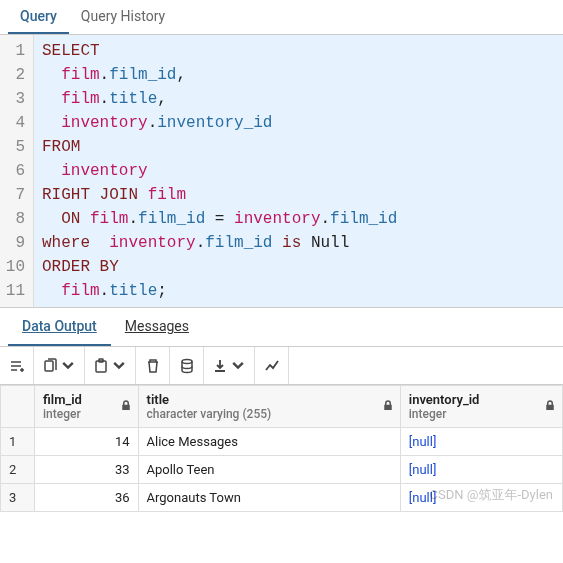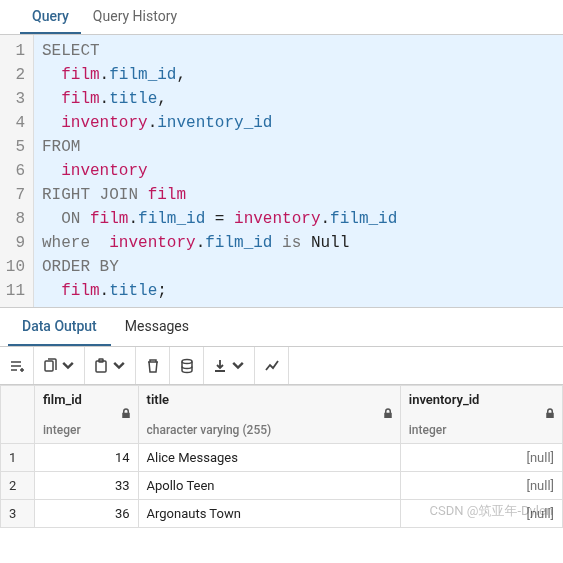--- a/index.html
+++ b/index.html
@@ -1,48 +1,48 @@
 <!DOCTYPE html>
 <html><head>
 <meta charset="utf-8">
 <style>
   * { box-sizing: border-box; margin: 0; padding: 0; }
   body { font-family: -apple-system, BlinkMacSystemFont, "Segoe UI", Roboto, sans-serif; font-size: 13px; color: #222; width: 563px; background: #fff; }
   
-  .tabs { display: flex; border-bottom: 1px solid #ccc; padding-left: 20px; }
+  .tabs { display: flex; border-bottom: 1px solid #ccc; padding-left: 8px; }
   .tab { padding: 8px 12px; color: #666; cursor: pointer; font-size: 14px; }
   .tab.active { color: #326690; border-bottom: 2px solid #326690; font-weight: 500; }
   
   .editor { display: flex; background: #e6f3ff; font-family: "Consolas","Courier New",monospace; font-size: 16px; line-height: 24px; border-bottom: 1px solid #ccc; }
   .gutter { background: #f5f5f5; color: #888; text-align: right; padding: 4px 8px 4px 4px; user-select: none; width: 34px; border-right: 1px solid #ddd; }
   .code { padding: 4px 8px; white-space: pre; flex:1; overflow:hidden;}
-  .kw { color: #737373; }  
+  .kw { color: #7f1d1d; }  
   .id1 { color: #be185d; }    
   .dot { color: #222; }
   .fld { color: #2a6ea3; } 
   .punct { color: #222; }
   .null { color: #222; }
   
   .lower-tabs { display: flex; border-bottom: 1px solid #ccc; padding-left: 8px; }
-  .ltab { padding: 10px 14px; color: #333; font-size: 14px; cursor: pointer; }
+  .ltab { padding: 10px 14px; color: #333; font-size: 14px; cursor: pointer; text-decoration: underline; }
   .ltab.active { color: #326690; border-bottom: 2px solid #326690; font-weight: 500; }
   
   .toolbar { display: flex; align-items: stretch; border-bottom: 1px solid #ccc; height: 38px; }
   .tbtn { display: flex; align-items: center; justify-content: center; padding: 0 8px; border-right: 1px solid #ddd; color: #444; cursor: pointer; min-width: 34px; }
   .tbtn svg { width: 16px; height: 16px; }
   .chev { width: 10px; height: 10px; margin-left: 2px; }
   
   .grid { border-collapse: collapse; width: 100%; font-size: 13px; }
   .grid th, .grid td { border: 1px solid #ddd; padding: 6px 8px; text-align: left; vertical-align: middle; }
   .grid th { background: #f7f7f7; font-weight: 500; position: relative; }
   .grid th .colname { font-weight: 600; color: #222; }
-  .grid th .coltype { color: #777; font-size: 12px; display:block;margin-top:16px; }
+  .grid th .coltype { color: #777; font-size: 12px; display:block; }
   .grid th .lock { position: absolute; right: 6px; top: 50%; transform: translateY(-50%); color: #555; }
   .grid td.num { text-align: right; }
-  .grid td.nullv { color: #737373; text-align: right; }
+  .grid td.nullv { color: #1d4ed8; }
   .rownum { background: #f7f7f7; text-align: left; width: 34px; color:#333;}
   .wm { position: absolute; right: 10px; bottom: 8px; color: rgba(0,0,0,0.25); font-size: 13px; margin-top: 28px; }
   .wrap { position: relative; }
 </style>
 </head>
 <body>
 
 <div class="wrap">
 
 <div class="tabs">

